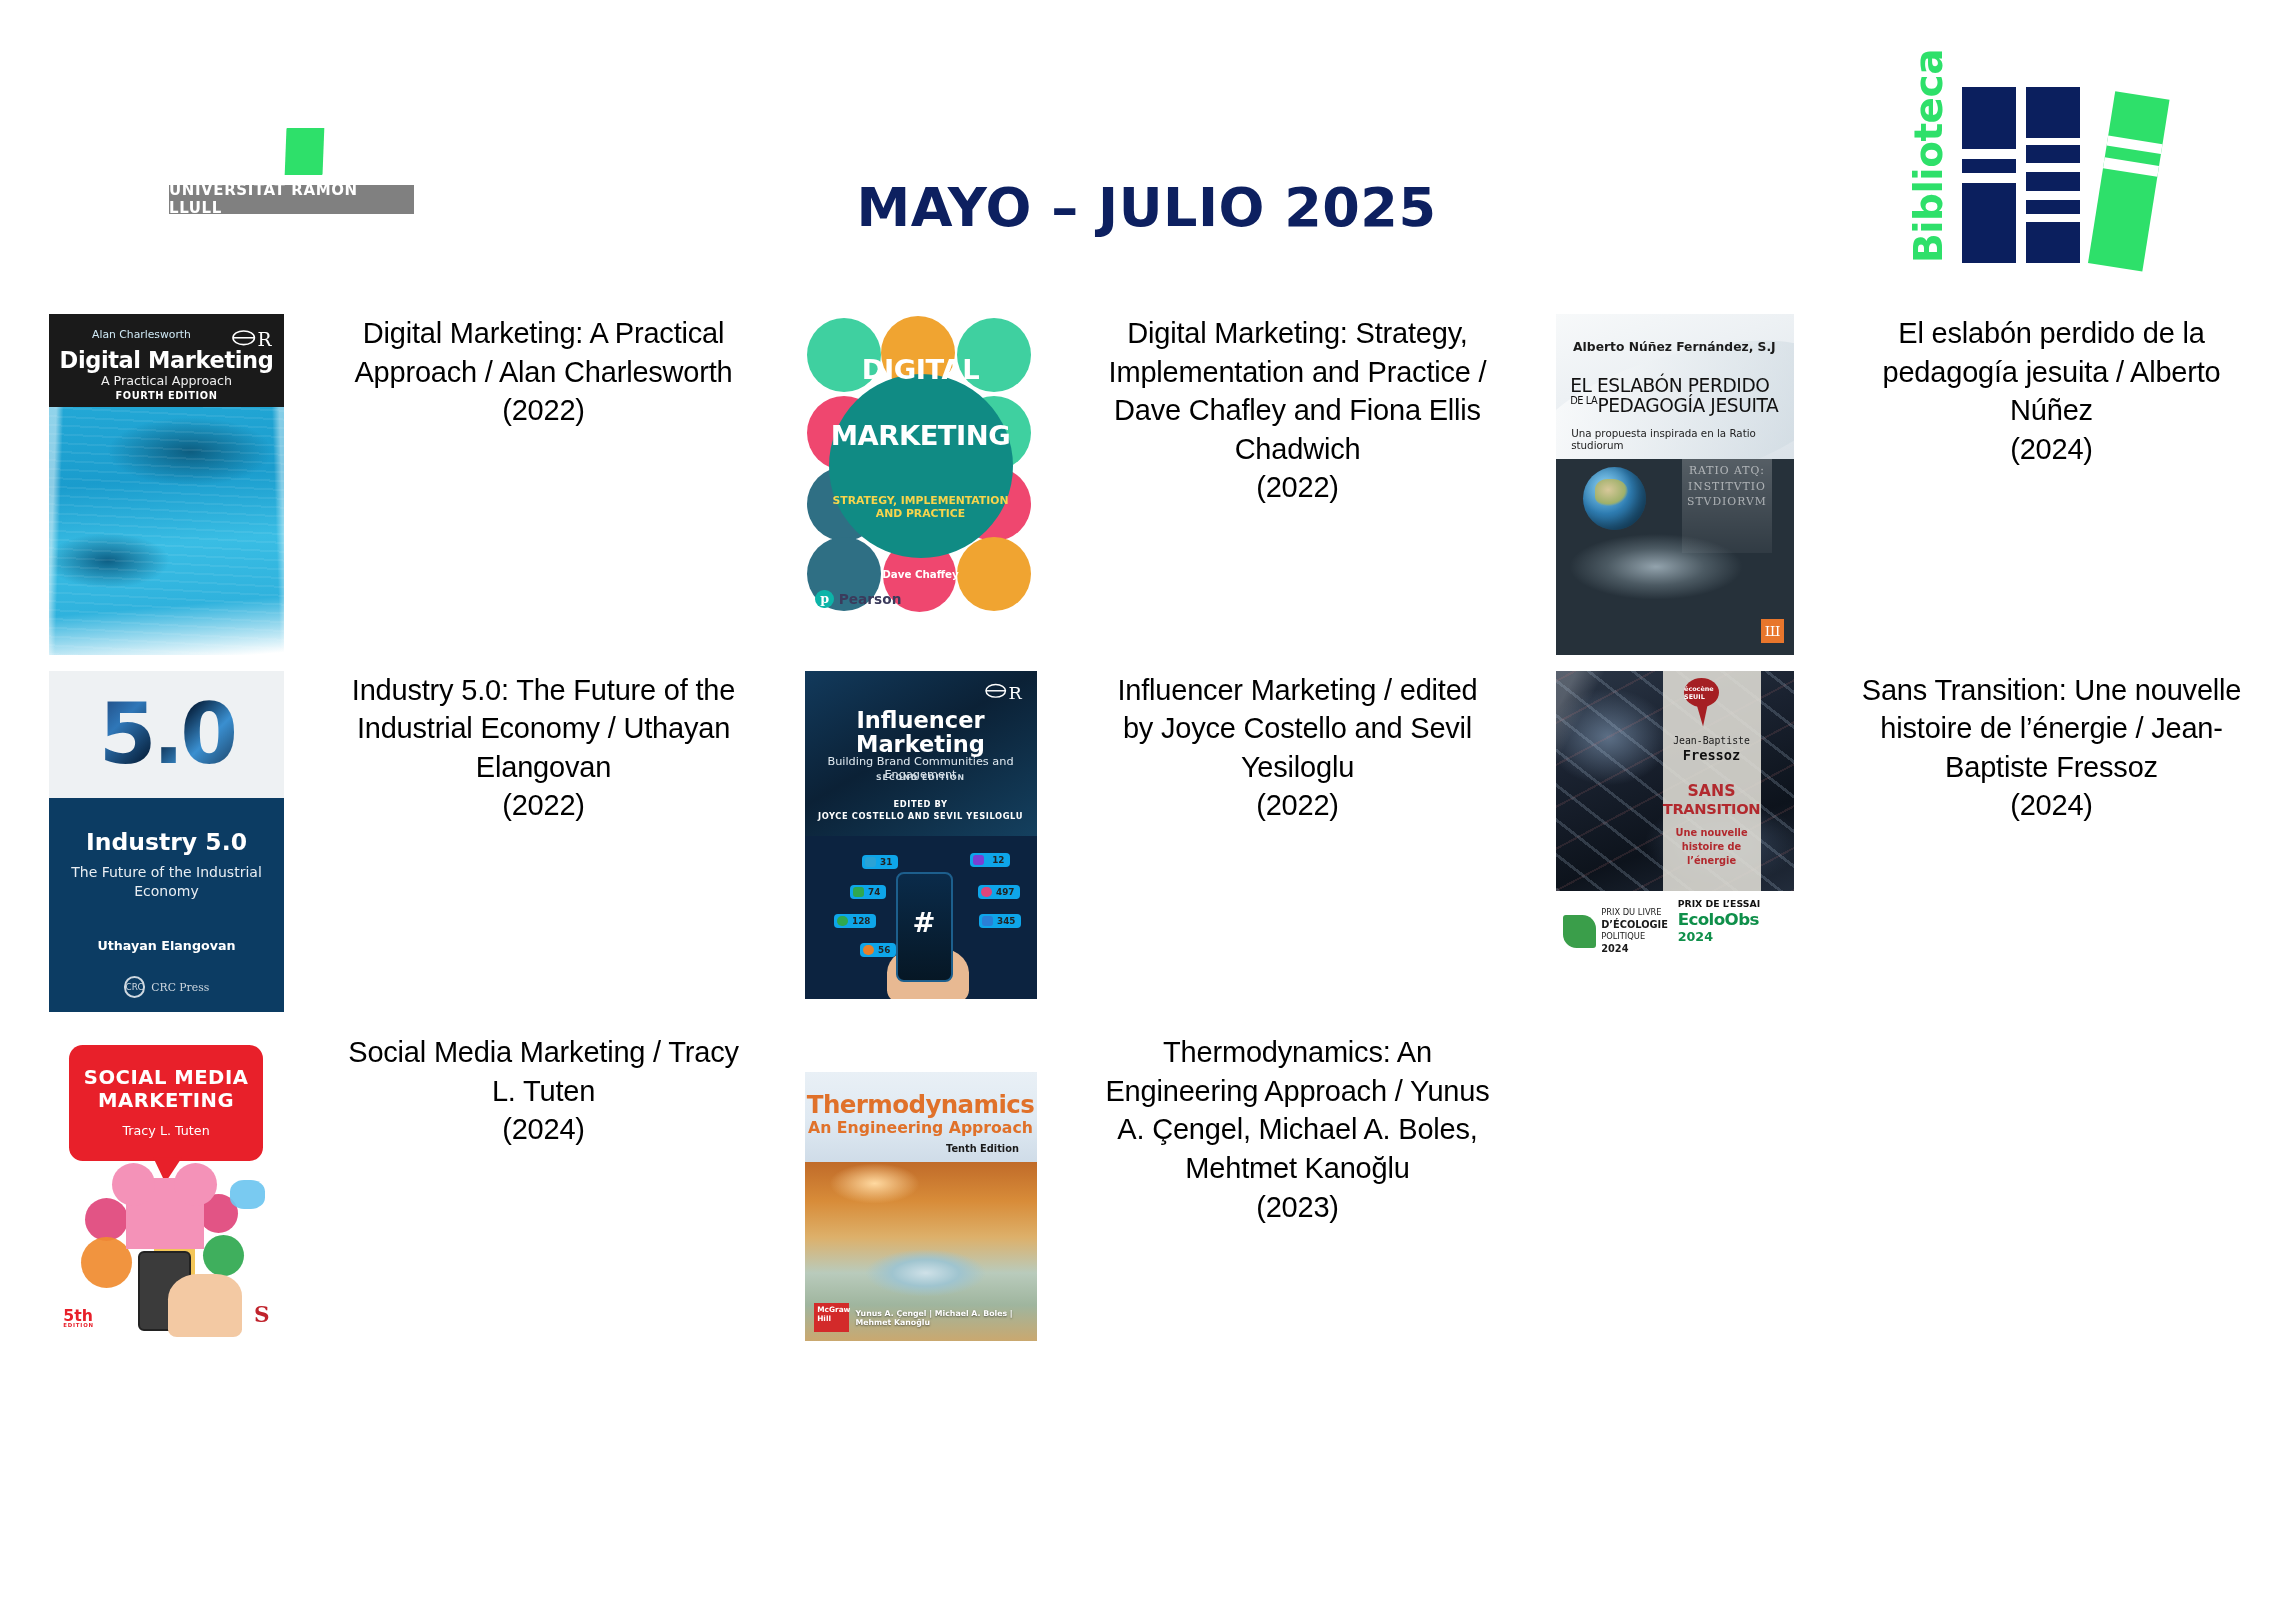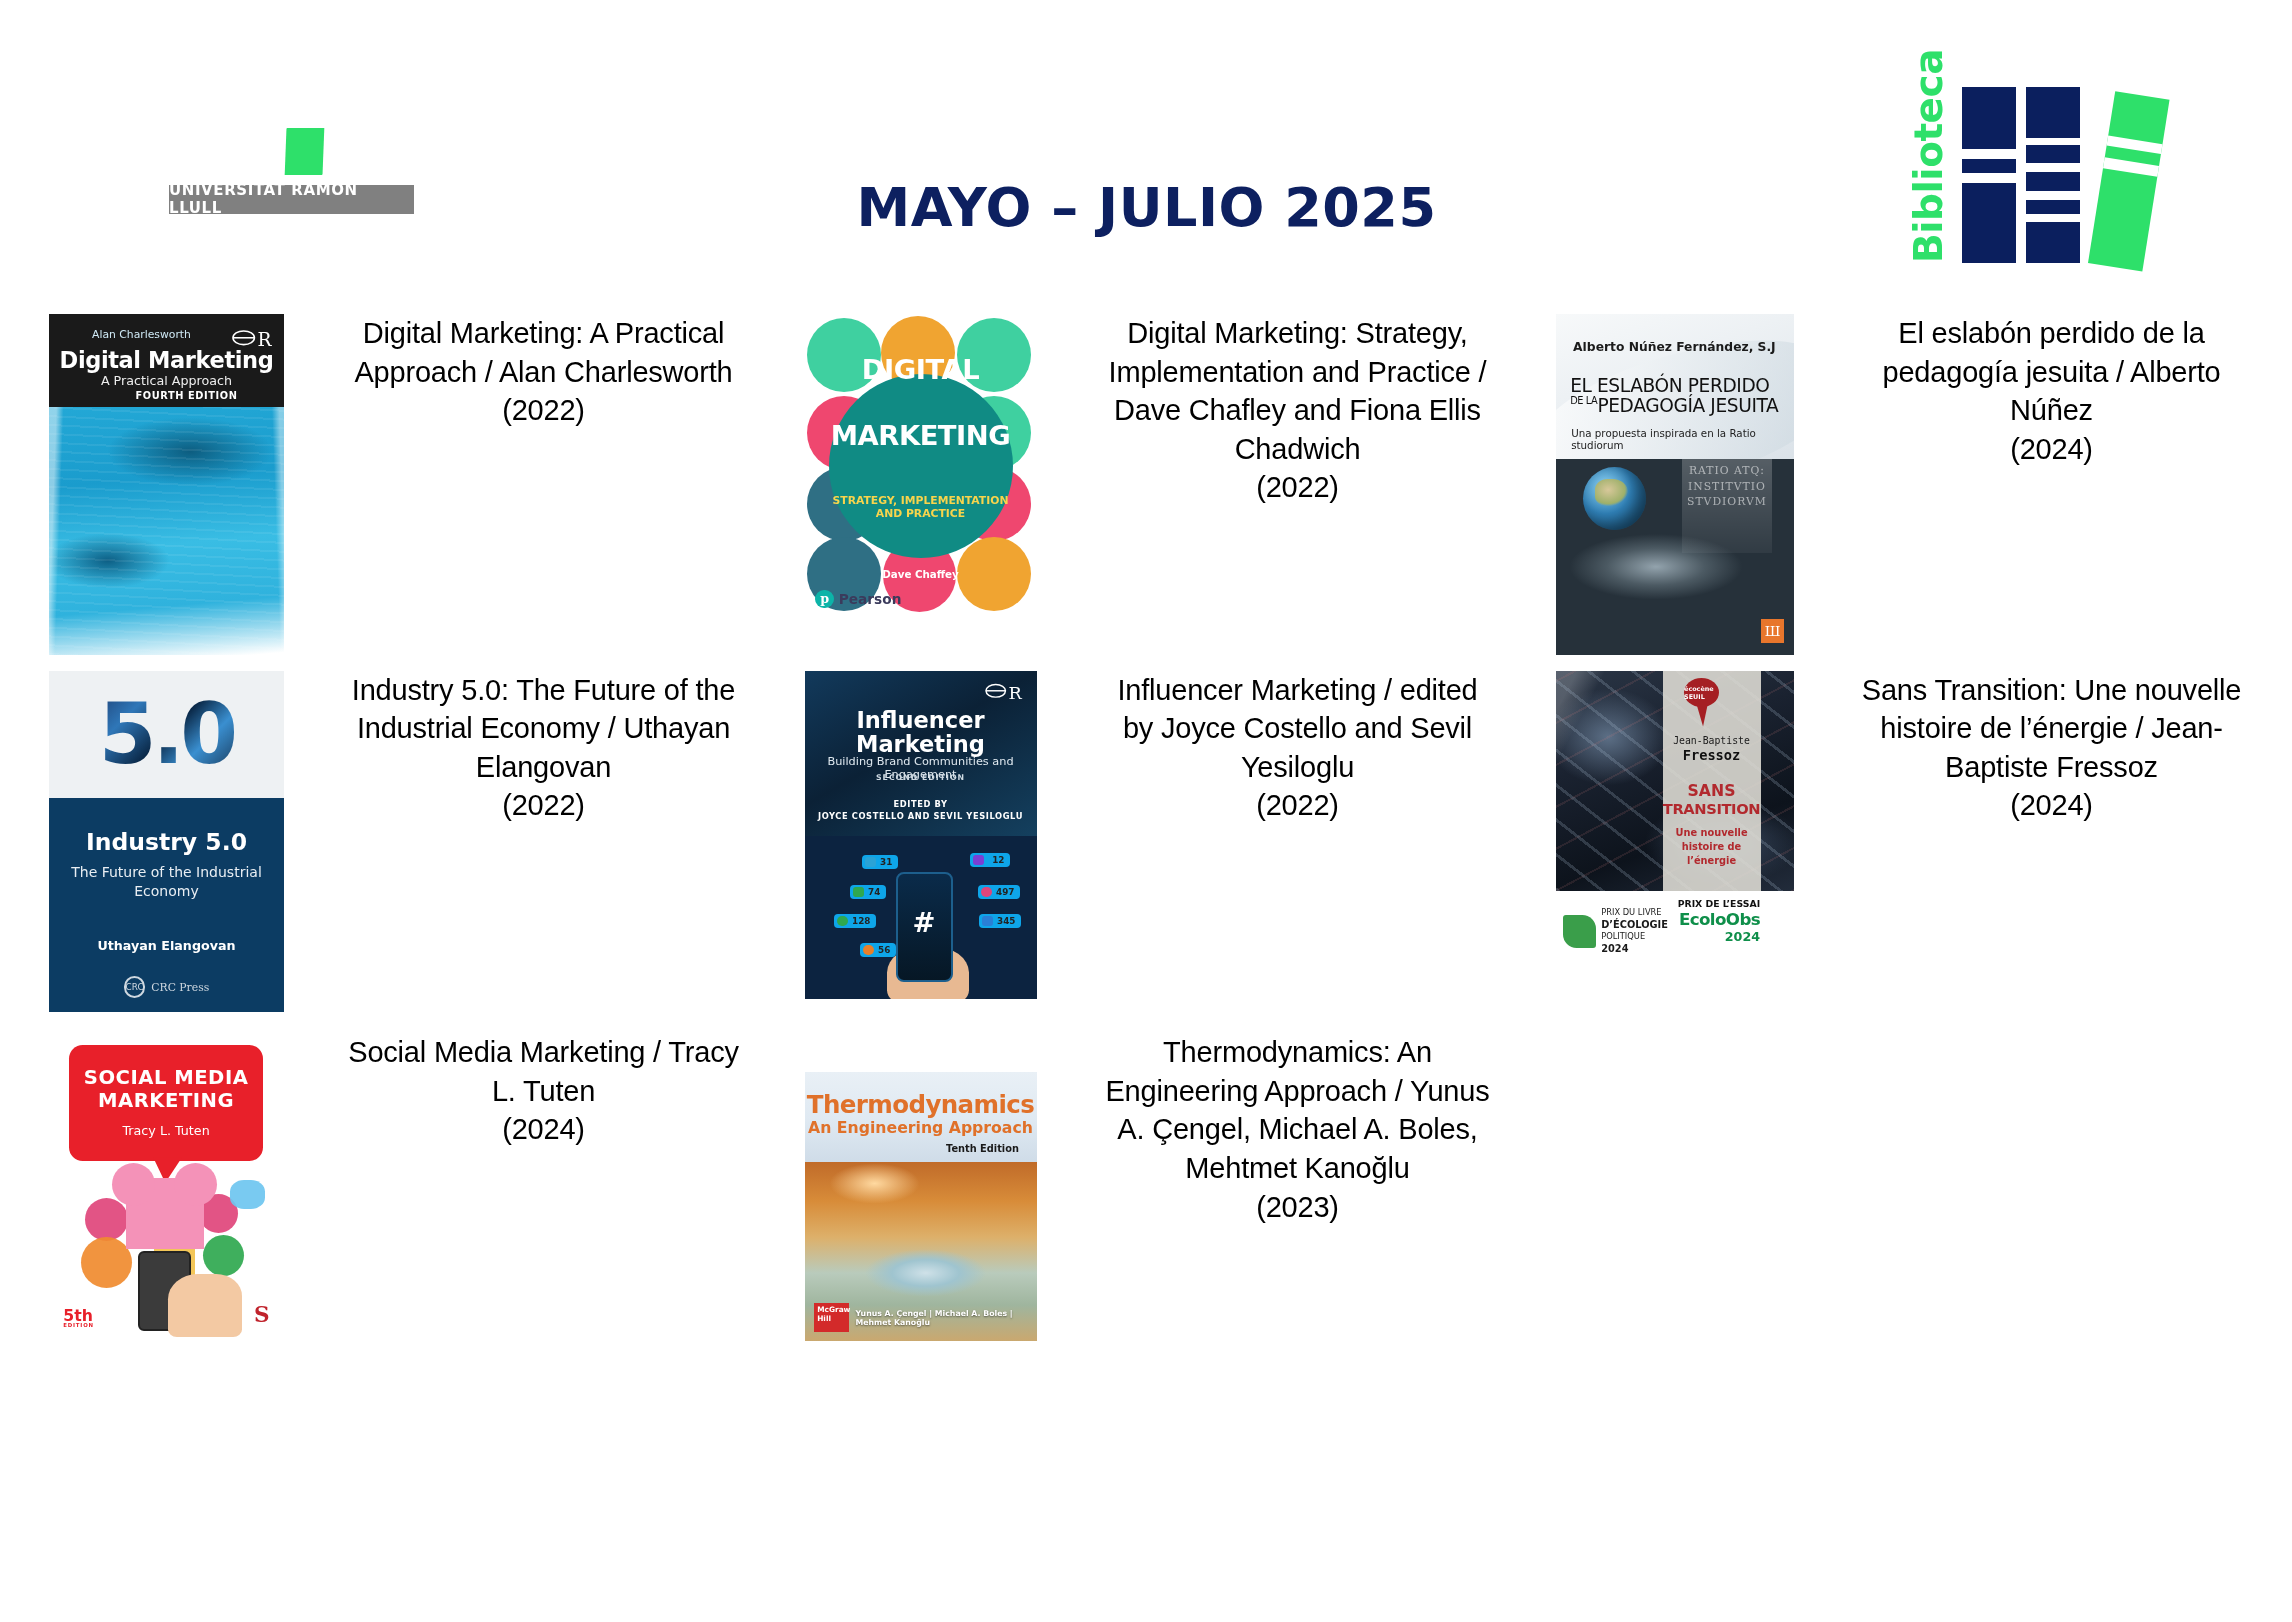--- a/index.html
+++ b/index.html
@@ -82,21 +82,21 @@
 
   
   .cover { position: relative; overflow: hidden; background: #fff; }
 
   
   .c1 { width: 235px; height: 341px; text-decoration: underline; }
   .c1 .top { position:absolute; left:0; top:0; width:235px; height:93px; background:#1a1a1a; }
   .c1 .author { position:absolute; left:43px; top:13.7px; color:#cfe9f5; font-size:10.8px; font-family:"DejaVu Sans",sans-serif; }
   .c1 .t1 { position:absolute; left:0; top:33px; width:235px; text-align:center; color:#fff; font-size:22.5px; font-weight:bold; font-family:"DejaVu Sans",sans-serif; letter-spacing:-0.4px;}
   .c1 .t2 { position:absolute; left:0; top:59px; width:235px; text-align:center; color:#eee; font-size:12.7px; font-family:"DejaVu Sans",sans-serif;}
-  .c1 .t3 { position:absolute; left:0; top:76px; width:235px; text-align:center; color:#fff; font-size:9.8px; font-weight:bold; letter-spacing:0.6px; font-family:"DejaVu Sans",sans-serif;margin-left:20px;}
+  .c1 .t3 { position:absolute; left:0; top:76px; width:235px; text-align:center; color:#fff; font-size:9.8px; font-weight:bold; letter-spacing:0.6px; font-family:"DejaVu Sans",sans-serif;}
   .c1 .rlogo { position:absolute; right:9.8px; top:11.8px; width:43px; height:25.5px; }
   .c1 .paint {
     position:absolute; left:0; top:93px; width:235px; height:248px;
     background:
       radial-gradient(ellipse 118px 49px at 60% 18%, #0d5d80 0%, rgba(13,93,128,0) 70%),
       radial-gradient(ellipse 88px 39px at 25% 62%, #0d5f85 0%, rgba(13,95,133,0) 70%),
       linear-gradient(175deg, #23a8d6 0%, #1a9ccd 30%, #39bde4 55%, #2fb2dd 78%, #ffffff 99%);
   }
   .c1 .paint:after {
     content:""; position:absolute; inset:0;
@@ -225,21 +225,21 @@
   .c6 .auth1 { position:absolute; left:0; top:64px; width:98px; text-align:center; font-size:9.8px; color:#1a1a1a; font-family:"DejaVu Sans Mono",monospace;}
   .c6 .auth2 { position:absolute; left:0; top:76px; width:98px; text-align:center; font-size:13.7px; font-weight:bold; color:#111; font-family:"DejaVu Sans Mono",monospace;}
   .c6 .tt1 { position:absolute; left:0; top:110px; width:98px; text-align:center; font-size:15.7px; font-weight:bold; color:#b2292e; font-family:"DejaVu Sans",sans-serif;}
   .c6 .tt2 { position:absolute; left:0; top:129px; width:98px; text-align:center; font-size:14.7px; font-weight:bold; color:#b2292e; font-family:"DejaVu Sans",sans-serif; letter-spacing:-0.4px;}
   .c6 .tt3 { position:absolute; left:0; top:155px; width:98px; text-align:center; font-size:9.8px; font-weight:bold; color:#b2292e; line-height:1.45; font-family:"DejaVu Sans",sans-serif;}
   .c6 .awards { position:absolute; left:0; top:227px; width:238px; height:67px; display:flex; gap:9.8px; padding-left:7.8px;}
   .c6 .aw1 { display:flex; align-items:center; gap:4.9px; }
   .c6 .aw1 .leaf { width:33px;height:33px; background:#3a9e4a; border-radius:2.9px 13.7px 2.9px 13.7px;}
   .c6 .aw1 .txt { font-size:8.3px; color:#1a1a1a; line-height:1.35; font-family:"DejaVu Sans",sans-serif;}
   .c6 .aw1 .txt b { font-size:9.8px; }
-  .c6 .aw2 { text-align:right; }
+  .c6 .aw2 { text-align:left; }
   .c6 .aw2 .l1 { font-size:9.3px; font-weight:bold; color:#111; font-family:"DejaVu Sans",sans-serif;}
   .c6 .aw2 .l2 { font-size:16.7px; font-weight:bold; color:#0f8f4a; font-family:"DejaVu Sans",sans-serif; letter-spacing:-0.6px;}
   .c6 .aw2 .l3 { font-size:12.7px; font-weight:bold; color:#0f8f4a; font-family:"DejaVu Sans",sans-serif;}
 
   
   .c7 { width:230px; height:304px; background:#fff; }
   .c7 .bubble { position:absolute; left:17.6px; top:11.8px; width:194px; height:116px; background:#e8202a; border-radius:13.7px; }
   .c7 .bubble:after{ content:""; position:absolute; left:84px; bottom:-21.6px; width:29px; height:25.5px; background:#e8202a; clip-path:polygon(0 0,100% 0,42% 100%);}
   .c7 .st1 { position:absolute; left:0; top:21.6px; width:194px; text-align:center; color:#fff; font-size:19.6px; font-weight:bold; line-height:1.1; font-family:"DejaVu Sans",sans-serif; letter-spacing:0.5px;}
   .c7 .st2 { position:absolute; left:0; top:78px; width:194px; text-align:center; color:#fff; font-size:12.7px; font-family:"DejaVu Sans",sans-serif;}

